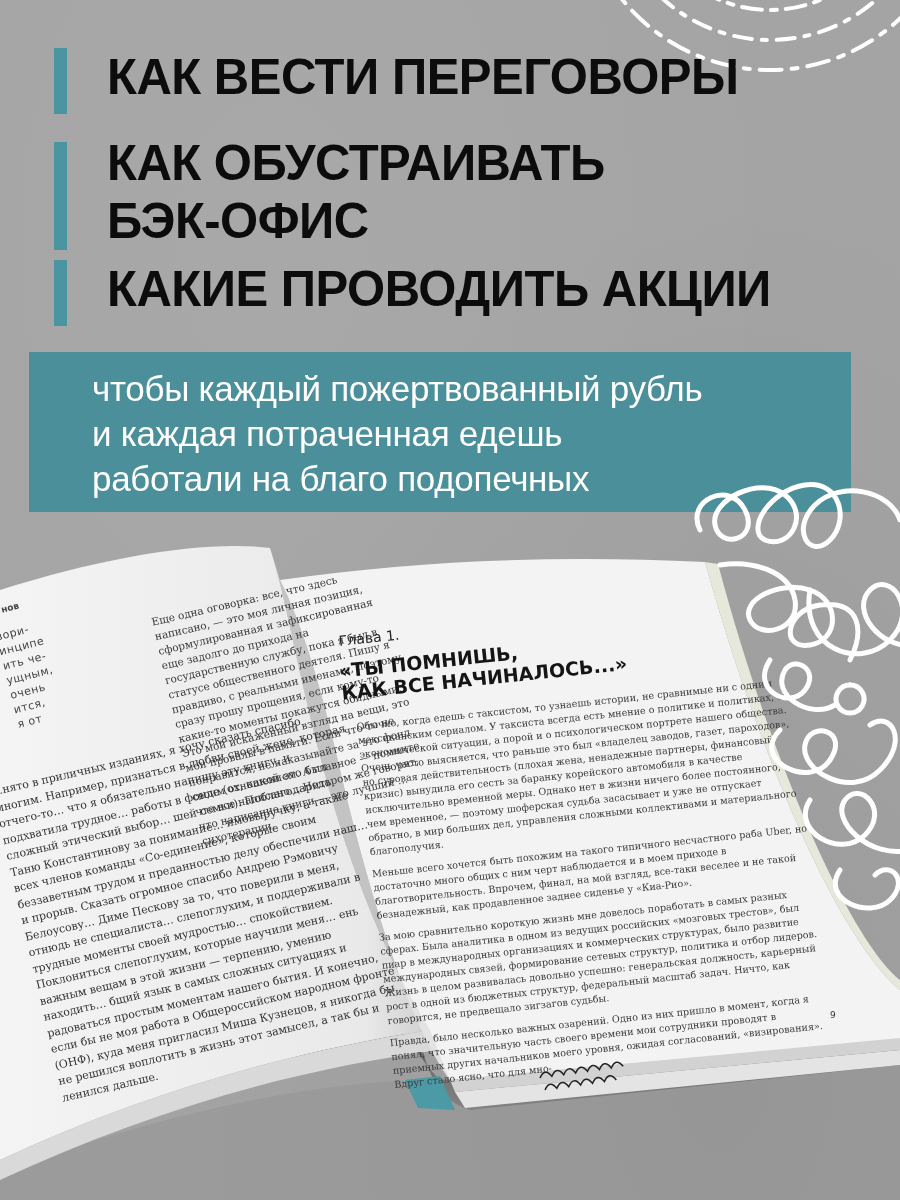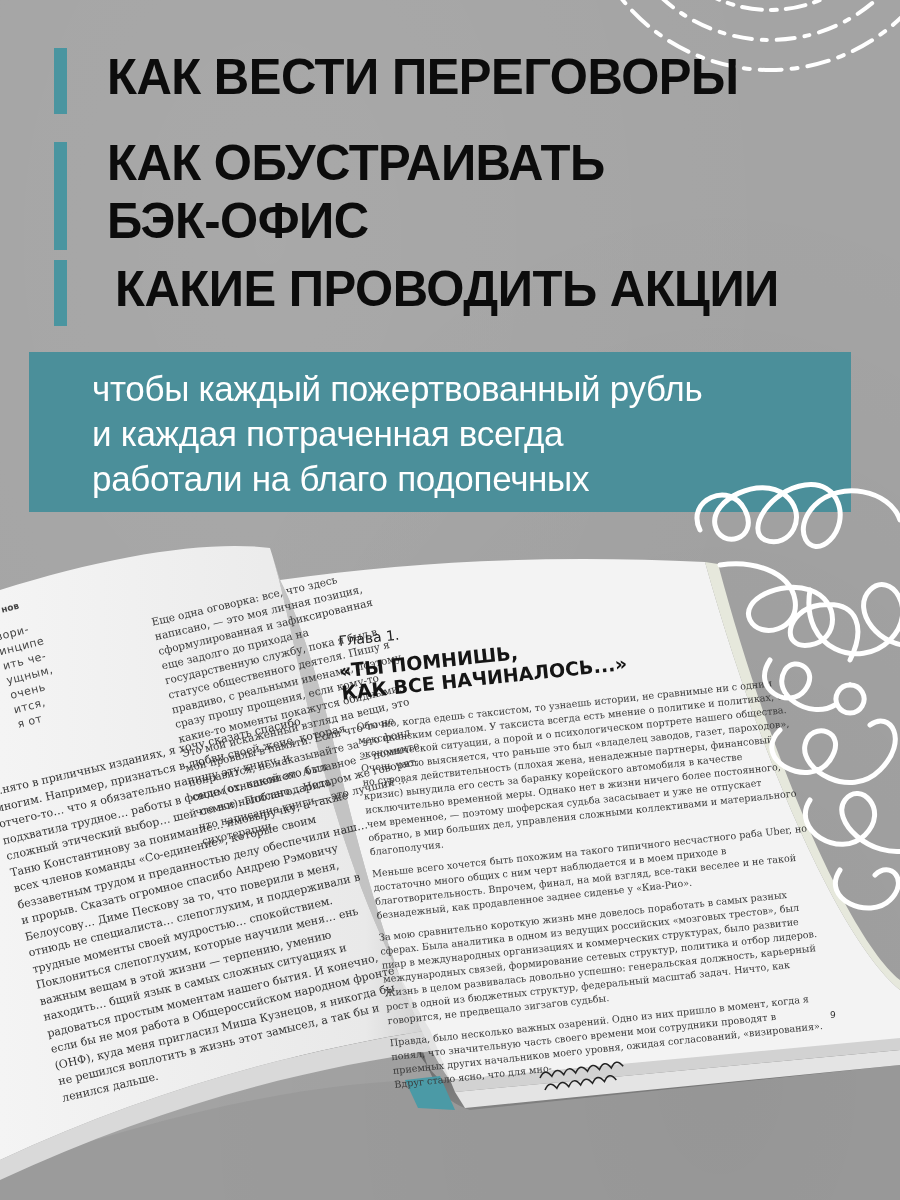--- a/index.html
+++ b/index.html
@@ -35,21 +35,21 @@
       color: #0c0c0c;
       letter-spacing: -0.5px;
       white-space: pre-line;
       transform: scaleX(0.98);
       transform-origin: left;
     }
     #h1 { top: 48px; }
     #h1 .bar { height: 66px; }
     #h2 { top: 134px; align-items: flex-end; }
     #h2 .bar { height: 108px; }
-    #h3 { top: 260px; gap: 8px; }
+    #h3 { top: 260px; }
     #h3 .bar { height: 66px; }
     .tp { position: absolute; left: 29px; top: 352px; width: 466px; height: 160px; background: #4b8f9a; }
     .tagline-text {
       position: absolute; left: 92px; top: 366px;
       font-size: 35px; line-height: 45px; color: #ffffff;
       font-weight: 400;
       white-space: pre-line;
       letter-spacing: -0.3px;
     }
 
@@ -128,21 +128,21 @@
   <div class="text">КАК ОБУСТРАИВАТЬ
 БЭК-ОФИС</div>
 </div>
 <div class="headline" id="h3">
   <div class="bar"></div>
   <div class="text">КАКИЕ ПРОВОДИТЬ АКЦИИ</div>
 </div>
 
 <div class="tp" style="width:822px;"></div>
 <div class="tagline-text">чтобы каждый пожертвованный рубль
-и каждая потраченная всегда
+и каждая потраченная едешь
 работали на благо подопечных</div>
 
 <div class="book">
   <svg class="pages" width="900" height="680" viewBox="0 0 900 680">
     <defs>
       <linearGradient id="gutter" x1="0" y1="0" x2="1" y2="0">
         <stop offset="0" stop-color="#f4f4f4"></stop>
         <stop offset="0.85" stop-color="#e9e9e9"></stop>
         <stop offset="1" stop-color="#cfcfcf"></stop>
       </linearGradient>

